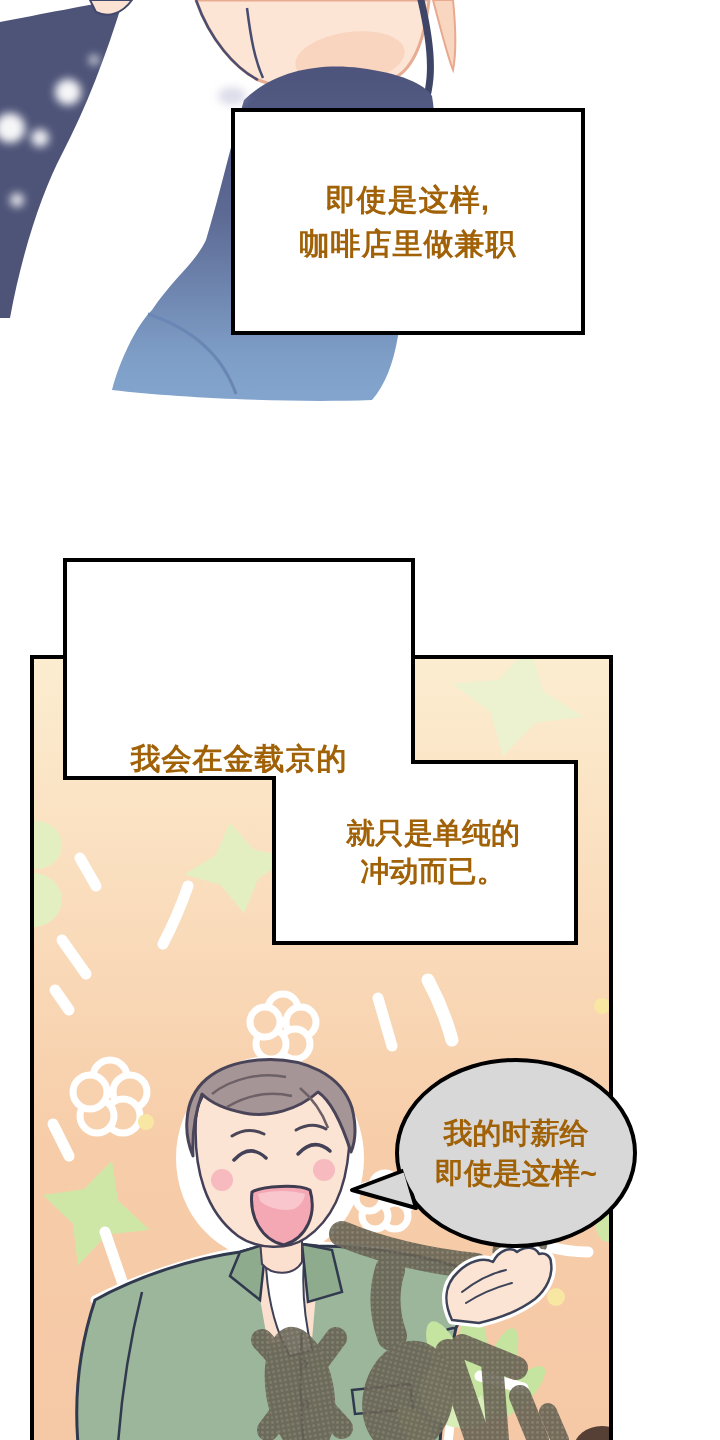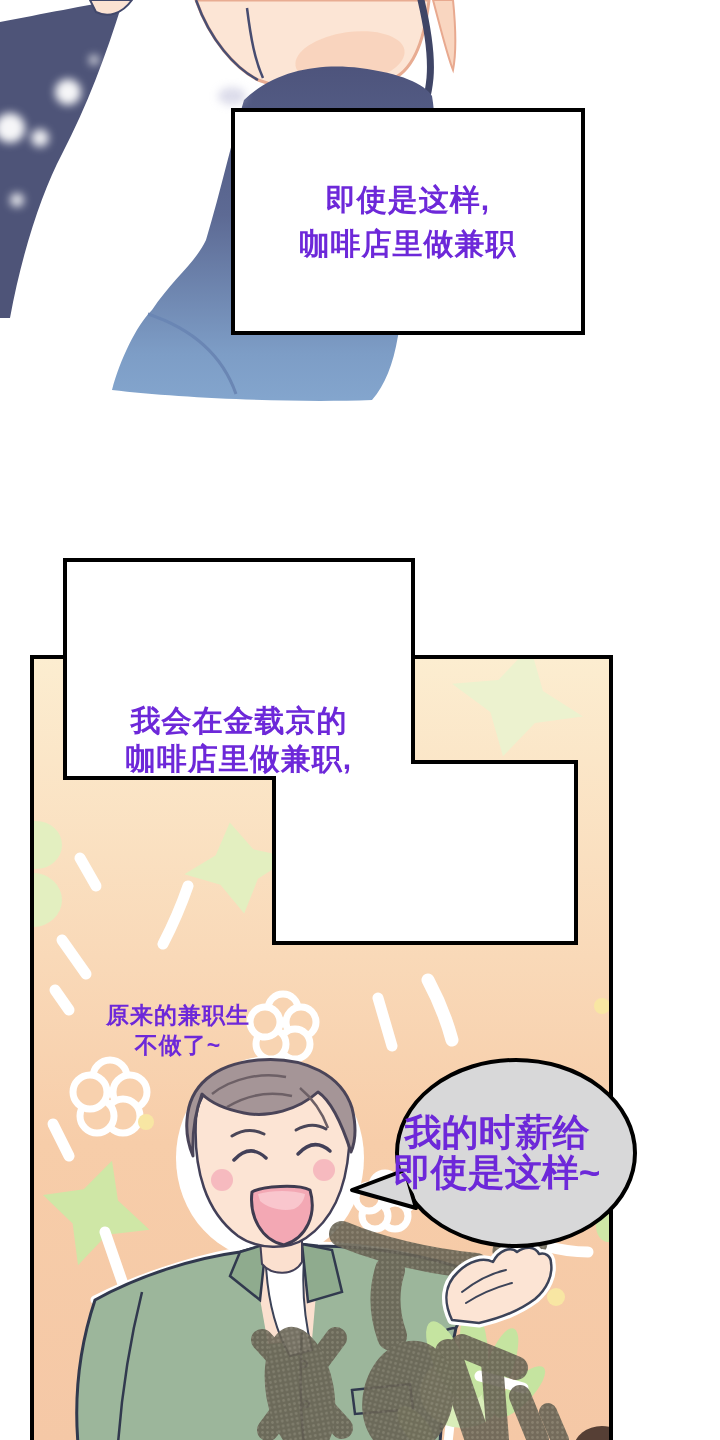--- a/index.html
+++ b/index.html
@@ -1,28 +1,28 @@
 <!DOCTYPE html>
 <html><head>
 <meta charset="utf-8">
 <style>
   html,body{margin:0;padding:0;background:#fff;}
   #page{position:relative;width:720px;height:1440px;overflow:hidden;background:#fff;
         font-family:"Liberation Sans","DejaVu Sans",sans-serif;}
   #page svg{display:block;}
   .abs{position:absolute;}
   .narration{display:flex;flex-direction:column;align-items:center;justify-content:center;
-             text-align:center;color:#6d28d9;font-weight:700;z-index:30;}
+             text-align:center;color:#a16207;font-weight:700;z-index:30;}
   .narration .ln{display:block;white-space:nowrap;}
   .nar-1{left:233px;top:110px;width:350px;height:223px;font-size:30px;line-height:44px;letter-spacing:1px;}
   .nar-2{left:65px;top:560px;width:348px;height:218px;font-size:30px;line-height:38px;letter-spacing:1px;justify-content:flex-end;}
   .nar-3{left:274px;top:761px;width:302px;height:182px;font-size:29px;line-height:38px;padding-left:16px;box-sizing:border-box;}
   .caption{left:88px;top:998px;width:180px;height:64px;font-size:23px;line-height:30px;font-weight:700;
            letter-spacing:1px;z-index:22;}
-  .bubble-text{left:378px;top:1062px;width:238px;height:182px;font-size:37px;line-height:40px;z-index:50;}
+  .bubble-text{left:397px;top:1062px;width:238px;height:182px;font-size:29px;line-height:40px;z-index:50;}
   #panel-bottom{left:30px;top:655px;width:583px;height:789px;border:4px solid #000;box-sizing:border-box;
                 background:linear-gradient(180deg,#fcedd0 0%,#f9d9b8 38%,#f7cda9 62%,#f5c8a6 100%);z-index:5;}
   #boxes-layer{left:0;top:0;z-index:20;pointer-events:none;}
   #bubble-layer{left:340px;top:1035px;z-index:45;pointer-events:none;}
   #fig-top{left:0;top:0;z-index:2;}
   #panel-art{position:absolute;left:0;top:0;z-index:1;}
 </style>
 </head>
 <body>
 
@@ -252,27 +252,26 @@
     <ellipse cx="516" cy="1153" rx="115" ry="89" fill="#d8d8d9"></ellipse>
   </svg>
 
   <div class="abs narration nar-1">
     <span class="ln">即使是这样,</span>
     <span class="ln">咖啡店里做兼职</span>
   </div>
 
   <div class="abs narration nar-2">
     <span class="ln">我会在金载京的</span>
-    <span class="ln">咖啡店里做兼职,</span>
-  </div>
-
-
-  <div class="abs narration caption">
-    <span class="ln">原来的兼职生</span>
-    <span class="ln">不做了~</span>
-  </div>
+  </div>
+
+  <div class="abs narration nar-3">
+    <span class="ln">就只是单纯的</span>
+    <span class="ln">冲动而已。</span>
+  </div>
+
 
   <div class="abs narration bubble-text">
     <span class="ln">我的时薪给</span>
     <span class="ln">即使是这样~</span>
   </div>
 
 </div>
 
 </body></html>

